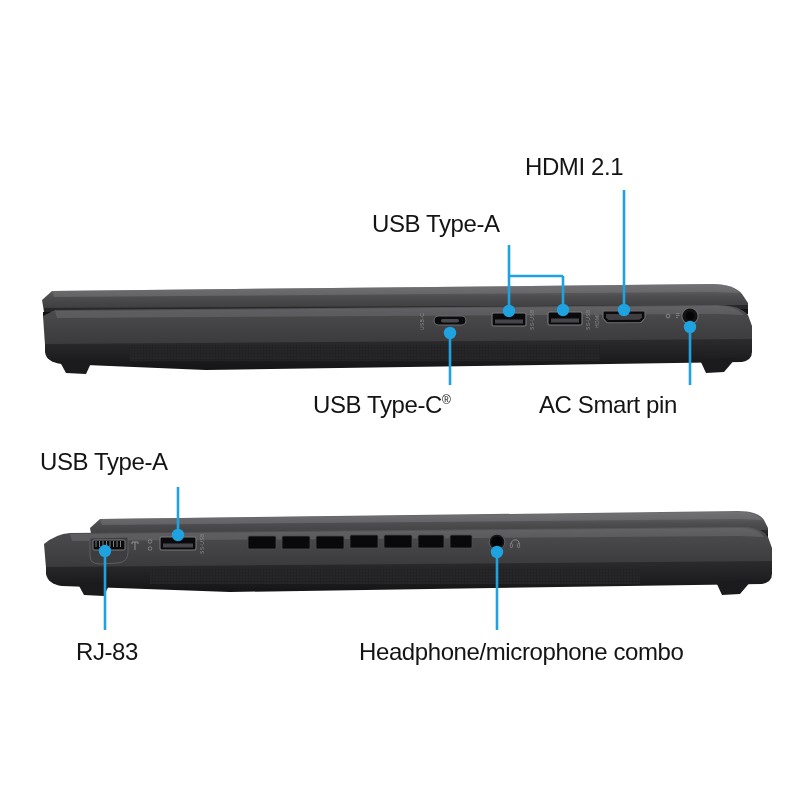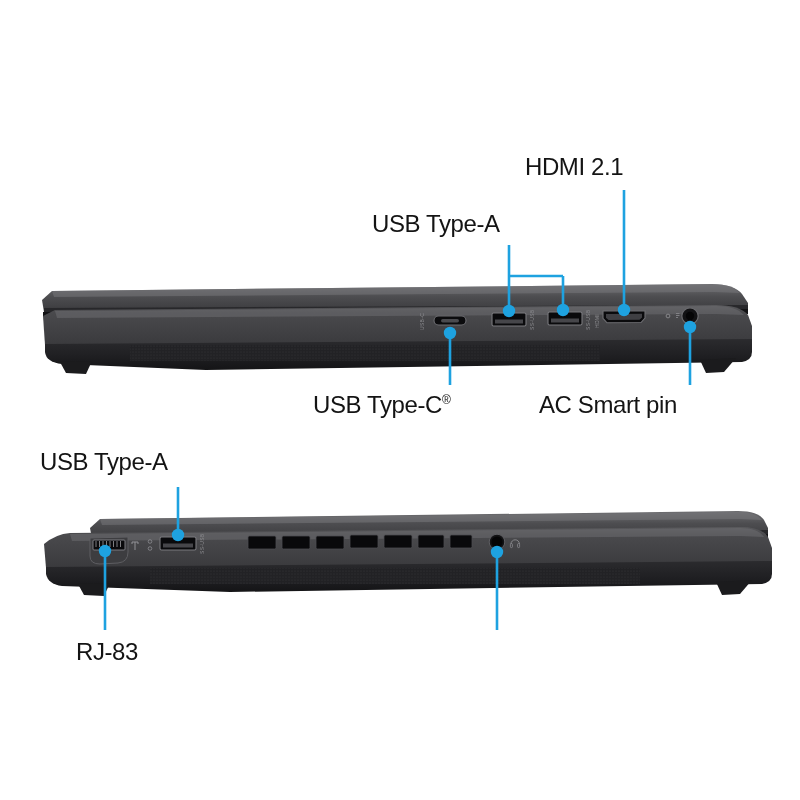--- a/index.html
+++ b/index.html
@@ -259,14 +259,15 @@
   <div class="calloutText" style="left:372px; top:212px;">USB Type-A</div>
 
   <div class="calloutText" style="left:539px; top:393px;">AC Smart pin</div>
 
   <div class="calloutText" style="left:313px; top:393px;"><span>USB Type-C</span><sup>®</sup></div>
 
   <div class="calloutText" style="left:40px; top:450px;">USB Type-A</div>
 
   <div class="calloutText" style="left:76px; top:640px;">RJ-83</div>
 
+  <div class="calloutText" style="left:359px; top:640px;">Headphone/microphone combo</div>
 
 </div>
 
 </body></html>

